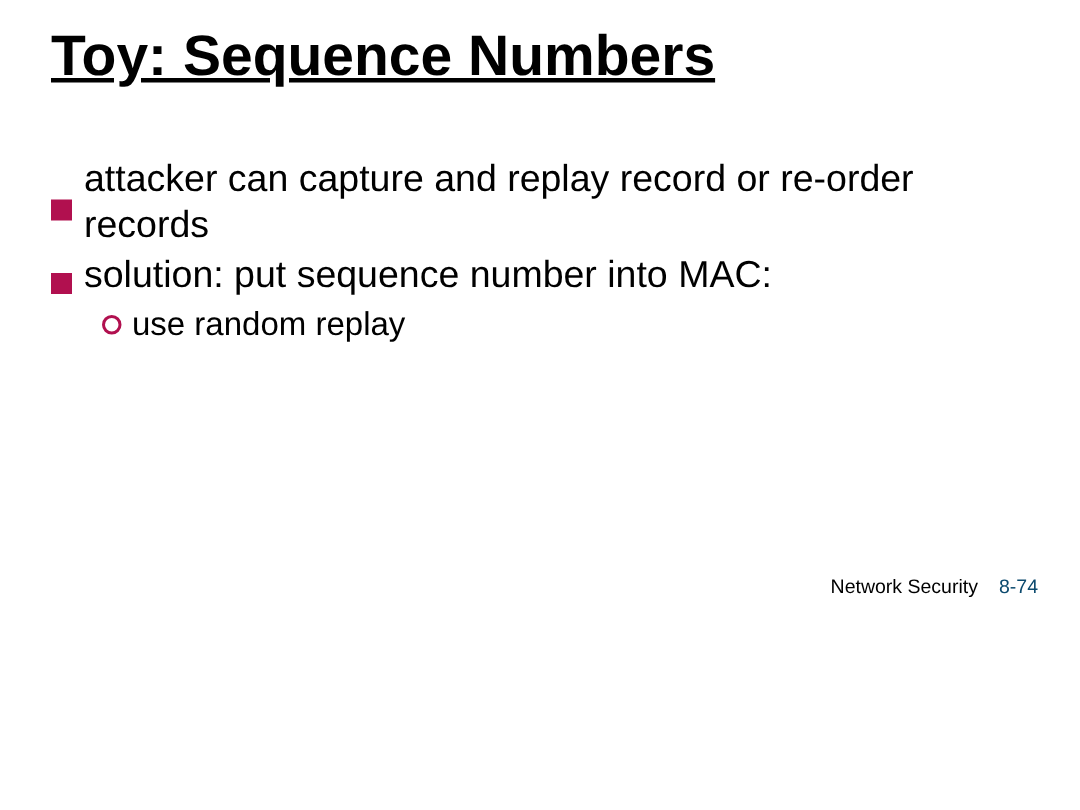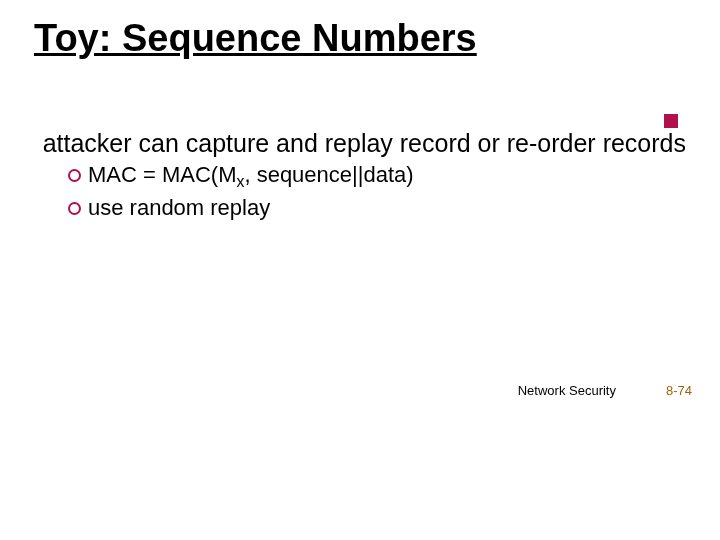--- a/index.html
+++ b/index.html
@@ -1,49 +1,49 @@
 <!DOCTYPE html>
 <html><head>
 <meta charset="utf-8">
 <style>
   * { margin: 0; padding: 0; box-sizing: border-box; }
   html, body { width: 720px; height: 540px; background: #fff; font-family: "Comic Sans MS", "Comic Sans", cursive, sans-serif; color: #000; }
   .slide { width: 720px; height: 424px; position: relative; padding: 18px 34px 0 34px; }
   .title { font-size: 38px; text-decoration: underline; color: #000; margin-bottom: 44px; line-height: 1.1; }
   .body { font-size: 25px; line-height: 1.25; }
-  .lvl1 { display: flex; align-items: flex-end; margin: 2px 0 2px 0; flex-direction: column; }
+  .lvl1 { display: flex; align-items: center; margin: 2px 0 2px 0; }
   .lvl1 .bullet { flex: 0 0 auto; width: 14px; height: 14px; background: #b1104f; margin-top: 10px; margin-right: 8px; }
   .lvl1 .text { flex: 1 1 auto; }
   .lvl2-group { margin: 0 0 2px 34px; font-size: 22px; }
   .lvl2 { display: flex; align-items: flex-start; margin: 1px 0; }
   .lvl2 .bullet { flex: 0 0 auto; width: 13px; height: 13px; border: 2px solid #b1104f; border-radius: 50%; margin-top: 8px; margin-right: 7px; background: #fff; }
   .lvl2 .text { flex: 1 1 auto; }
   .sub { font-size: 0.72em; vertical-align: sub; }
-  .footer { position: absolute; bottom: 26px; right: 28px; font-family: Arial, Helvetica, sans-serif; font-size: 13px; color: #000; display: flex; gap: 30px; }
-  .footer .page { color: #a16207; margin-left: 20px; }
+  .footer { position: absolute; bottom: 26px; right: 28px; font-family: Arial, Helvetica, sans-serif; font-size: 13px; color: #000; display: flex; gap: 14px; }
+  .footer .page { color: #0c4a6e; }
 </style>
 </head>
 <body>
 <div class="slide">
 
 <h1 class="title">Toy: Sequence Numbers</h1>
 
 <div class="body">
 
   <div class="lvl1">
     <span class="bullet"></span>
     <span class="text">attacker can capture and replay record or re-order records</span>
   </div>
 
+  <div class="lvl1">
+    <span class="bullet"></span>
+    <span class="text">solution: put sequence number into MAC:</span>
+  </div>
 
   <div class="lvl2-group">
-    <div class="lvl2">
-      <span class="bullet"></span>
-      <span class="text"><span>MAC = MAC(M</span><span class="sub">x</span><span>, sequence||data)</span></span>
-    </div>
   </div>
 
 
   <div class="lvl2-group">
     <div class="lvl2">
       <span class="bullet"></span>
       <span class="text">use random replay</span>
     </div>
   </div>
 

